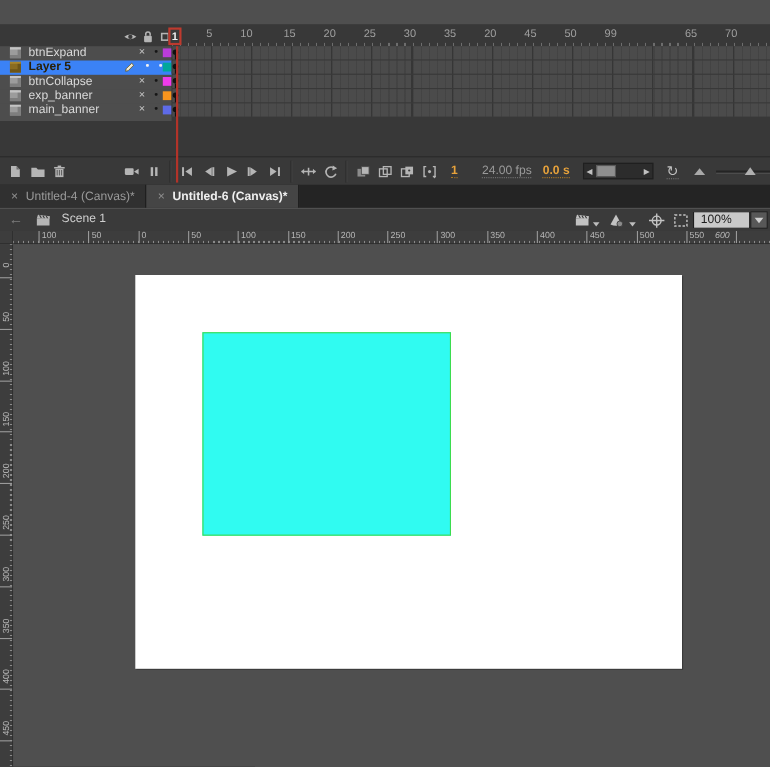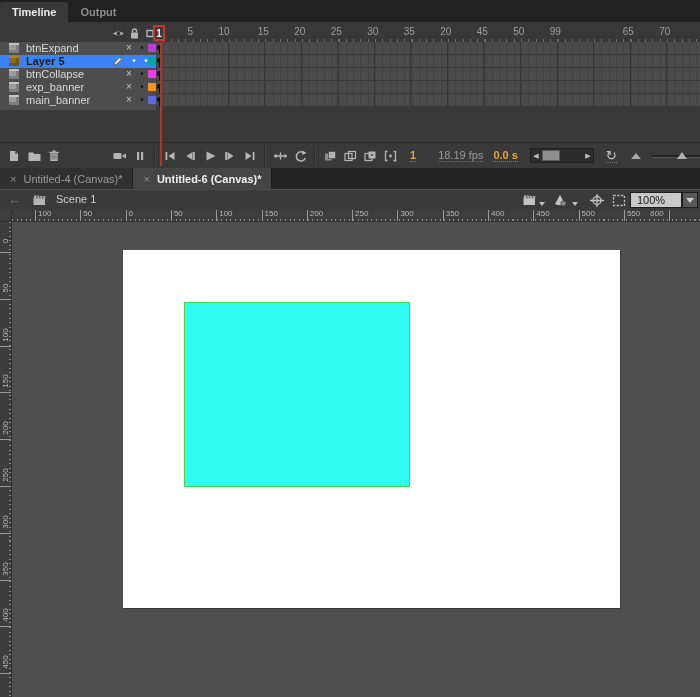--- a/index.html
+++ b/index.html
@@ -86,24 +86,20 @@
   .pasteboard{position:absolute;left:12px;top:222px;width:688px;height:475px;background:#4f4f4f;}
   .stage{position:absolute;left:111px;top:28px;width:497px;height:358px;background:#ffffff;box-shadow:1px 1px 0 #3a3a3a;}
   .drawn-rect{position:absolute;left:61px;top:52px;width:226px;height:185px;box-sizing:border-box;}
   svg{display:block;}
 </style>
 </head>
 <body>
 
 <div id="app">
 
-  <div class="panel-tabbar">
-    <div class="ptab active">Timeline</div>
-    <div class="ptab inactive">Output</div>
-  </div>
 
   <div class="tl-panel">
     <div class="tl-header">
       <span class="hdr-ic" style="left:112px">
         <svg width="13" height="13" viewBox="0 0 13 13">
             <path d="M1 6.5 Q6.5 2.3 12 6.5 Q6.5 10.7 1 6.5z" fill="#b5b5b5"></path>
             <circle cx="6.5" cy="6.5" r="2" fill="#383838"></circle>
           </svg>
       </span>
       <span class="hdr-ic" style="left:128px">
@@ -314,21 +310,21 @@
             <svg width="15" height="14" viewBox="0 0 15 14">
               <path d="M4.5 2.5h-2v9h2M10.5 2.5h2v9h-2" fill="none" stroke="#b5b5b5" stroke-width="1.3"></path>
               <circle cx="7.5" cy="7" r="1.4" fill="#b5b5b5"></circle>
               <path d="M10.5 11l3 0-1.5 2.2z" fill="#b5b5b5"></path>
             </svg>
           </span>
         </span>
       <span class="tb-gap" style="width:10px"></span>
       <span class="tb-num">1</span>
       <span class="tb-gap" style="width:22px"></span>
-      <span class="tb-fps">18.19 fps</span>
+      <span class="tb-fps">24.00 fps</span>
       <span class="tb-gap" style="width:10px"></span>
       <span class="tb-num">0.0 s</span>
       <span class="tb-gap" style="width:12px"></span>
       <span class="tb-scroll">
         <span class="arr">◀</span>
         <span class="thumb"></span>
         <span class="sp"></span>
         <span class="arr">▶</span>
       </span>
       <span class="tb-gap" style="width:12px"></span>

